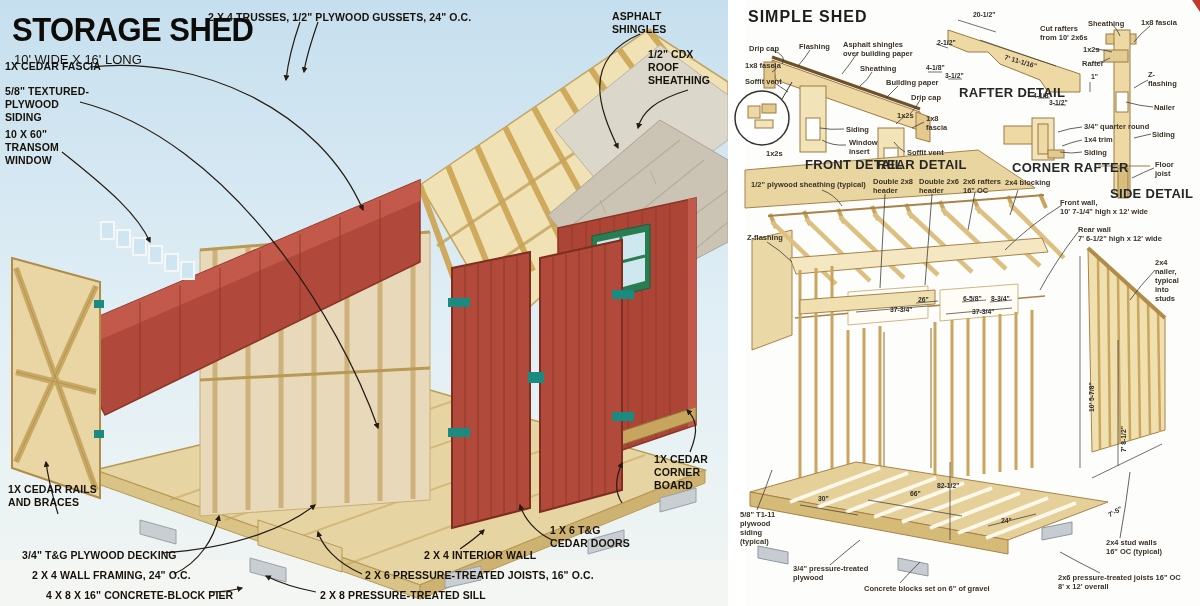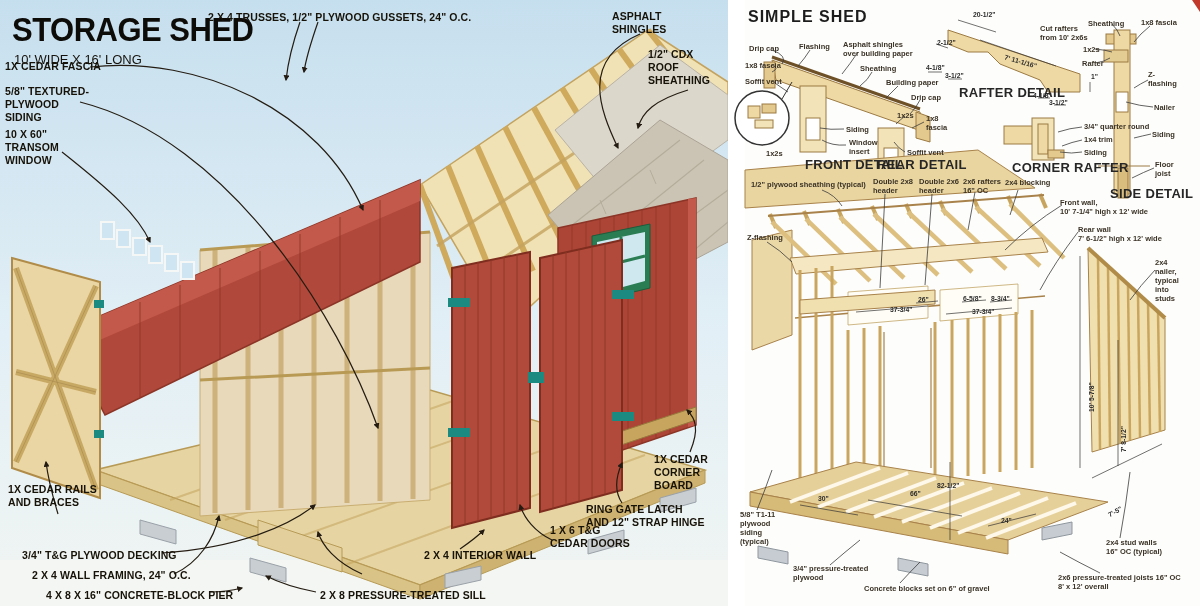--- a/index.html
+++ b/index.html
@@ -414,25 +414,24 @@
 WINDOW</div>
   <div class="lbl ll l3">2 X 4 TRUSSES, 1/2" PLYWOOD GUSSETS, 24" O.C.</div>
   <div class="lbl ll l4">ASPHALT
 SHINGLES</div>
   <div class="lbl ll l5">1/2" CDX
 ROOF
 SHEATHING</div>
   <div class="lbl ll l6">1X CEDAR
 CORNER
 BOARD</div>
-  <div class="lbl ll l7">RING GATE LATCH
-AND 12" STRAP HINGE</div>
   <div class="lbl ll l8">1 X 6 T&amp;G
 CEDAR DOORS</div>
   <div class="lbl ll l9">2 X 4 INTERIOR WALL</div>
+  <div class="lbl ll l10">2 X 6 PRESSURE-TREATED JOISTS, 16" O.C.</div>
   <div class="lbl ll l11">2 X 8 PRESSURE-TREATED SILL</div>
   <div class="lbl ll l12">4 X 8 X 16" CONCRETE-BLOCK PIER</div>
   <div class="lbl ll l13">2 X 4 WALL FRAMING, 24" O.C.</div>
   <div class="lbl ll l14">3/4" T&amp;G PLYWOOD DECKING</div>
   <div class="lbl ll l15">1X CEDAR RAILS
 AND BRACES</div>
 
   <div class="lbl rtitle">SIMPLE SHED</div>
   <div class="lbl rl r0">Drip cap</div>
   <div class="lbl rl r1">Flashing</div>

